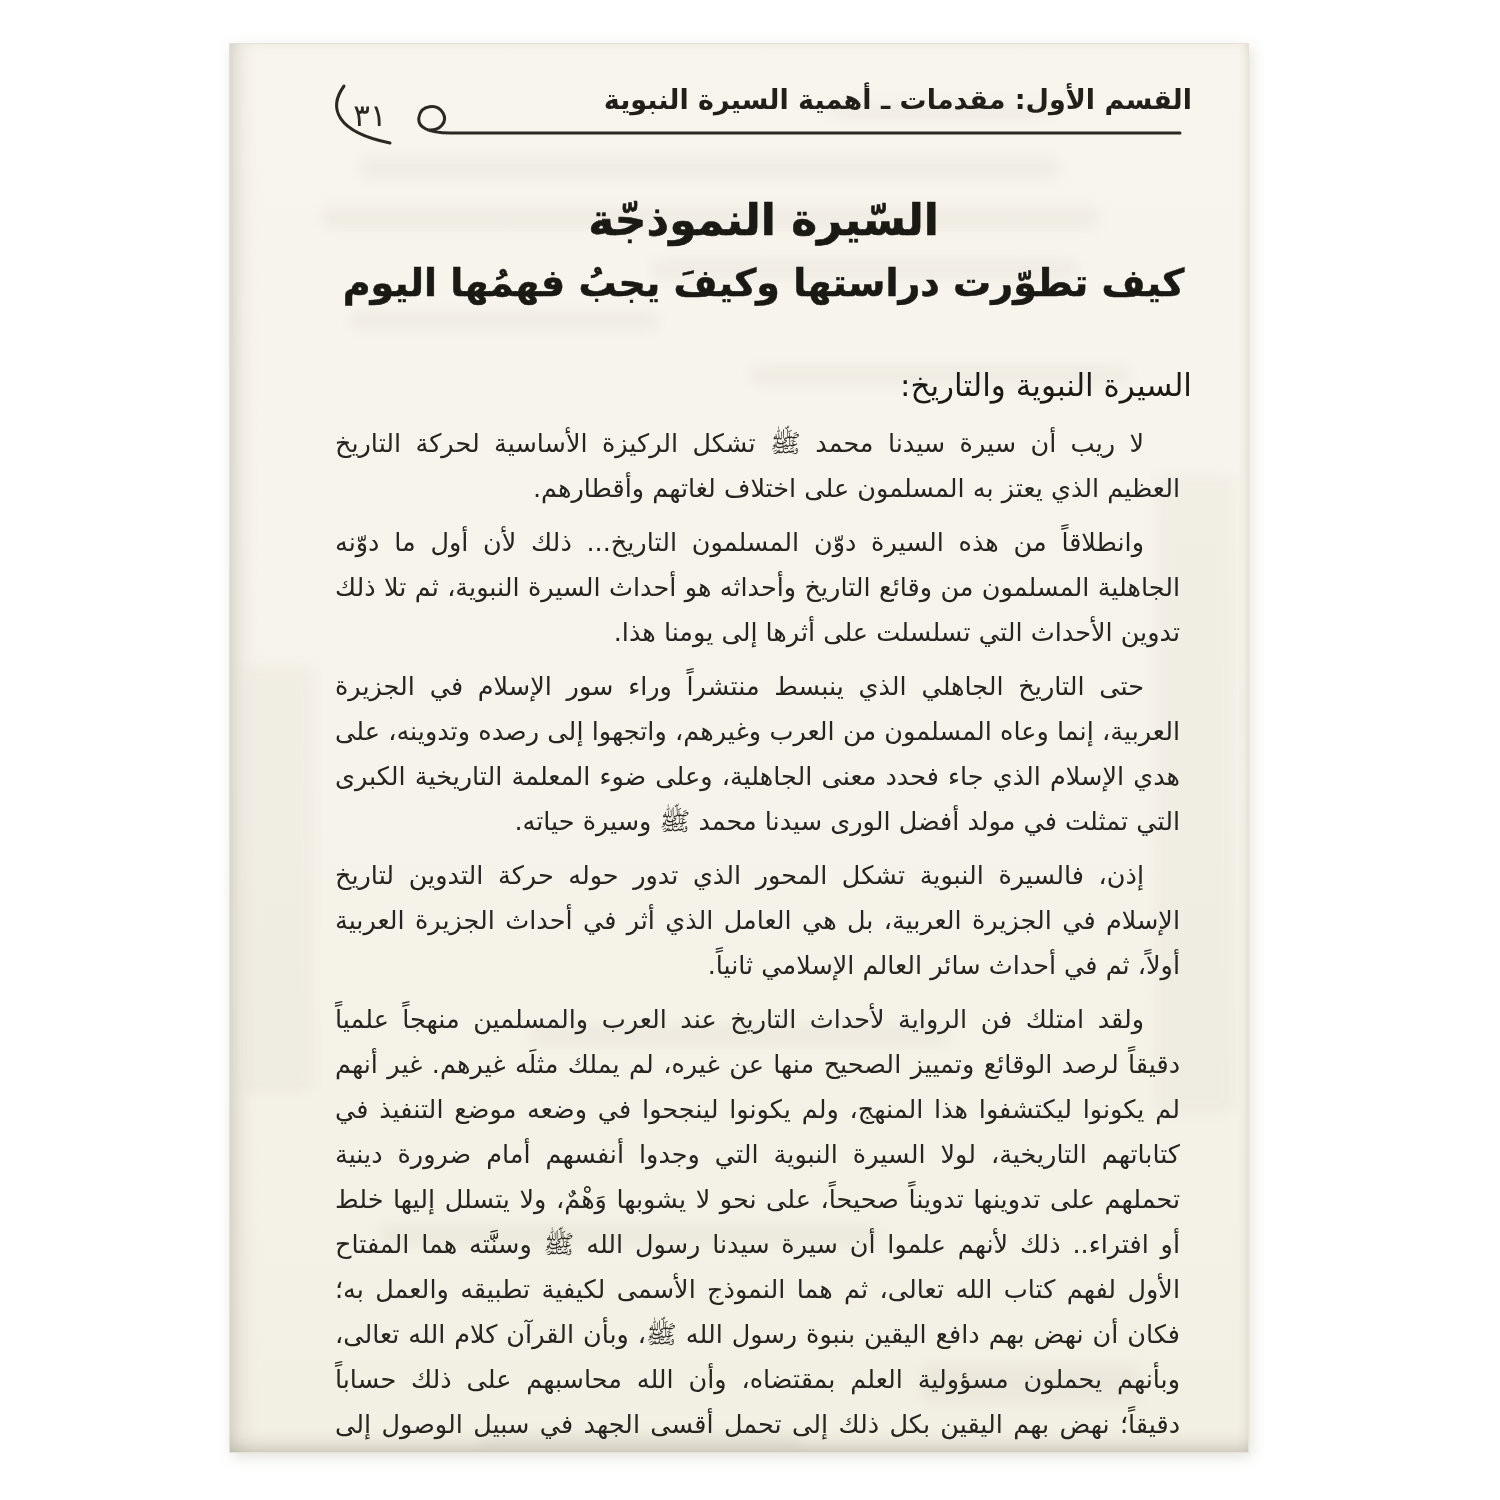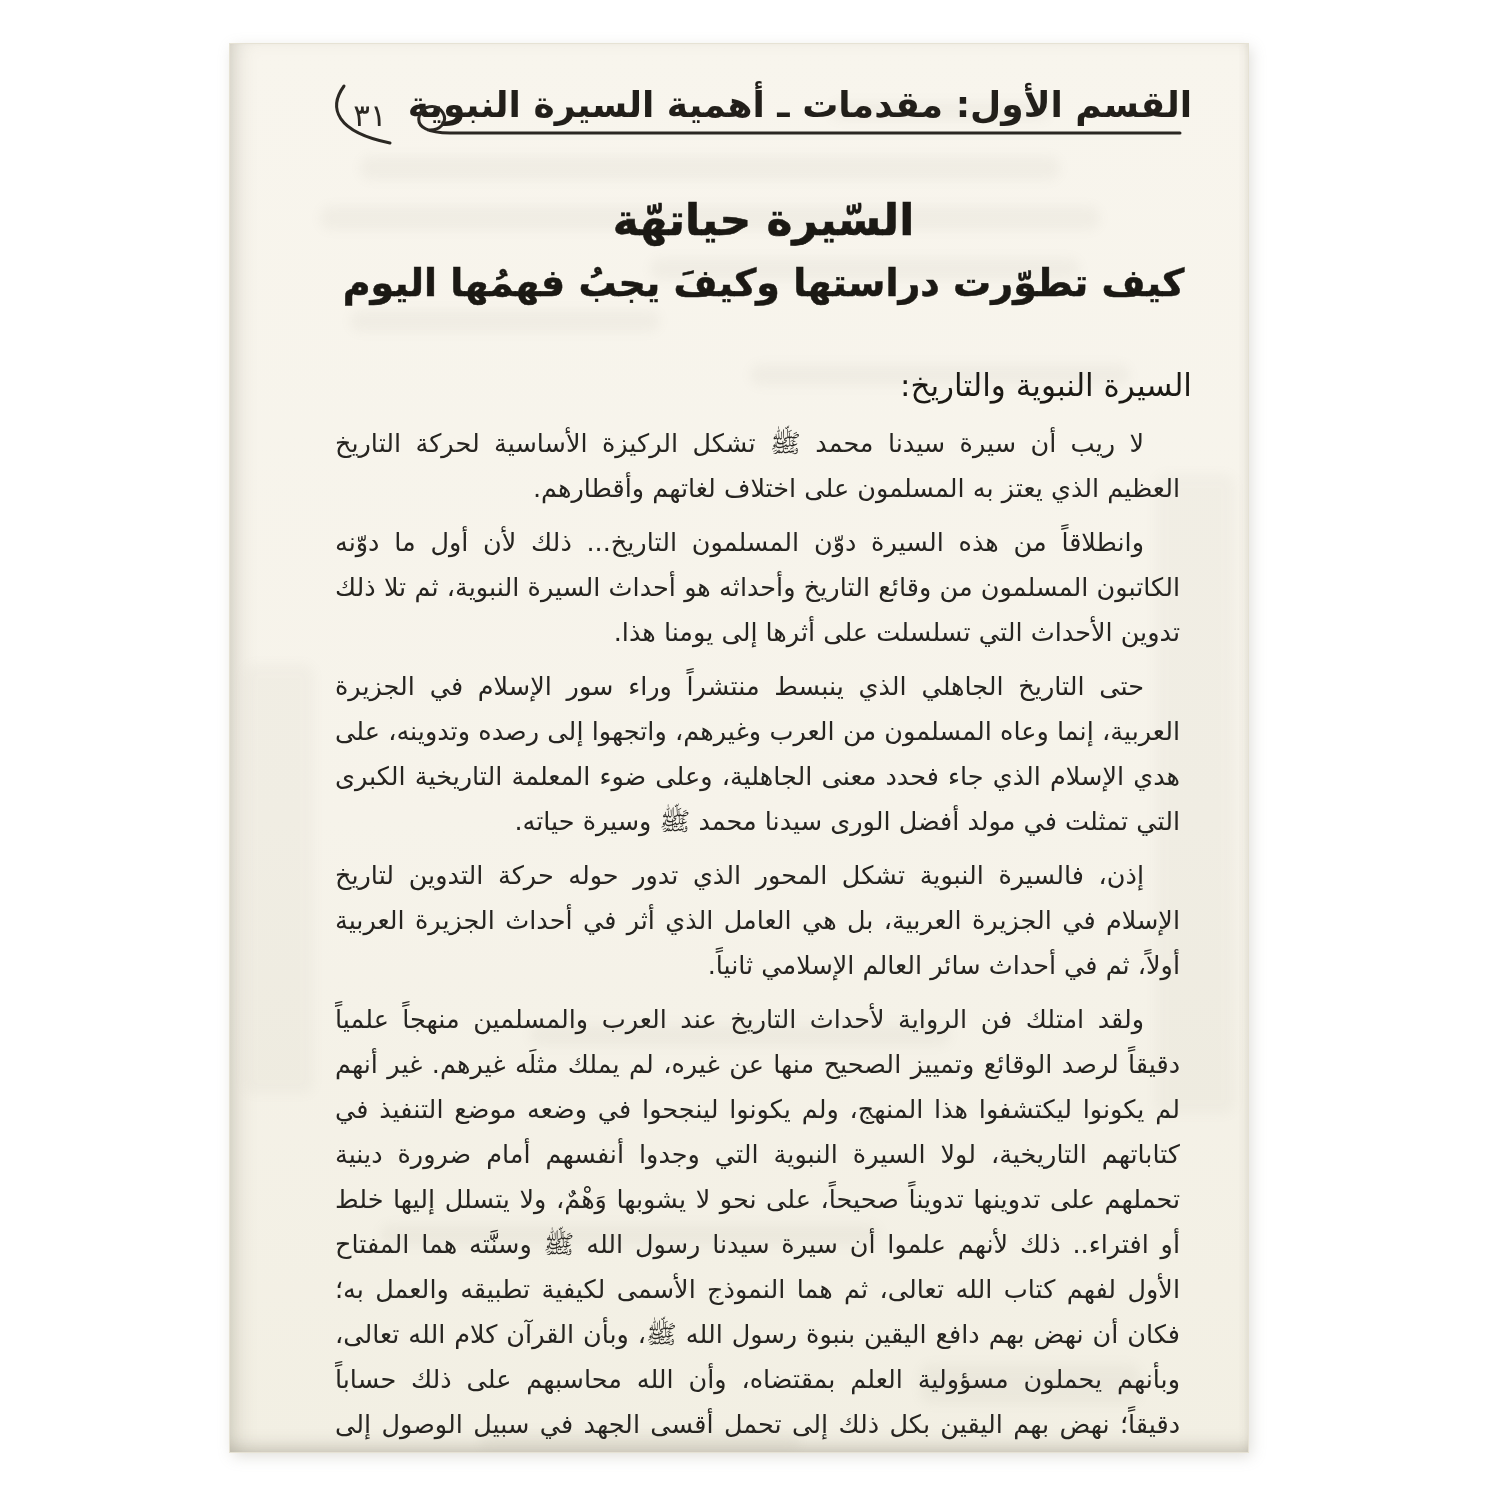--- a/index.html
+++ b/index.html
@@ -26,21 +26,21 @@
       inset 16px 0 22px -12px rgba(115,110,94,.28),
       inset 0 -14px 18px -10px rgba(115,110,94,.32),
       inset -7px 0 12px -9px rgba(115,110,94,.18);
     direction: rtl;
     overflow: hidden;
   }
   
   .running-head {
     position: absolute;
     top: 40px; right: 56px;
-    font-size: 36px; font-weight: bold;
+    font-size: 27px; font-weight: bold;
     color: #221f1a;
     letter-spacing: 0;
     white-space: nowrap;
   }
   .ornament {
     position: absolute;
     top: 36px; left: 98px;
     width: 864px; height: 68px;
     direction: ltr;
   }
@@ -122,24 +122,24 @@
 
     <div class="running-head">القسم الأول: مقدمات ـ أهمية السيرة النبوية</div>
 
     <svg class="ornament" viewBox="0 0 864 68" aria-hidden="false">
       <path d="M 16,6 C 0,28 8,52 62,63"></path>
       <path d="M 852,53 L 122,53 C 100,53 89,47 91,37 C 93,25 109,23 115,33 C 120,42 112,51 100,50"></path>
       <text x="42" y="46" text-anchor="middle">٣١</text>
     </svg>
 
     <div class="text-col">
-      <h1 class="main-title">السّيرة حياتهّة</h1>
+      <h1 class="main-title">السّيرة النموذجّة</h1>
       <h2 class="sub-title">كيف تطوّرت دراستها وكيفَ يجبُ فهمُها اليوم</h2>
       <h3 class="section-heading">السيرة النبوية والتاريخ:</h3>
       <p class="body-par">لا ريب أن سيرة سيدنا محمد ﷺ تشكل الركيزة الأساسية لحركة التاريخ العظيم الذي يعتز به المسلمون على اختلاف لغاتهم وأقطارهم.</p>
-      <p class="body-par">وانطلاقاً من هذه السيرة دوّن المسلمون التاريخ... ذلك لأن أول ما دوّنه الكاتبون المسلمون من وقائع التاريخ وأحداثه هو أحداث السيرة النبوية، ثم تلا ذلك تدوين الأحداث التي تسلسلت على أثرها إلى يومنا هذا.</p>
+      <p class="body-par">وانطلاقاً من هذه السيرة دوّن المسلمون التاريخ... ذلك لأن أول ما دوّنه الجاهلية المسلمون من وقائع التاريخ وأحداثه هو أحداث السيرة النبوية، ثم تلا ذلك تدوين الأحداث التي تسلسلت على أثرها إلى يومنا هذا.</p>
       <p class="body-par">حتى التاريخ الجاهلي الذي ينبسط منتشراً وراء سور الإسلام في الجزيرة العربية، إنما وعاه المسلمون من العرب وغيرهم، واتجهوا إلى رصده وتدوينه، على هدي الإسلام الذي جاء فحدد معنى الجاهلية، وعلى ضوء المعلمة التاريخية الكبرى التي تمثلت في مولد أفضل الورى سيدنا محمد ﷺ وسيرة حياته.</p>
       <p class="body-par">إذن، فالسيرة النبوية تشكل المحور الذي تدور حوله حركة التدوين لتاريخ الإسلام في الجزيرة العربية، بل هي العامل الذي أثر في أحداث الجزيرة العربية أولاً، ثم في أحداث سائر العالم الإسلامي ثانياً.</p>
       <p class="body-par">ولقد امتلك فن الرواية لأحداث التاريخ عند العرب والمسلمين منهجاً علمياً دقيقاً لرصد الوقائع وتمييز الصحيح منها عن غيره، لم يملك مثلَه غيرهم. غير أنهم لم يكونوا ليكتشفوا هذا المنهج، ولم يكونوا لينجحوا في وضعه موضع التنفيذ في كتاباتهم التاريخية، لولا السيرة النبوية التي وجدوا أنفسهم أمام ضرورة دينية تحملهم على تدوينها تدويناً صحيحاً، على نحو لا يشوبها وَهْمٌ، ولا يتسلل إليها خلط أو افتراء.. ذلك لأنهم علموا أن سيرة سيدنا رسول الله ﷺ وسنَّته هما المفتاح الأول لفهم كتاب الله تعالى، ثم هما النموذج الأسمى لكيفية تطبيقه والعمل به؛ فكان أن نهض بهم دافع اليقين بنبوة رسول الله ﷺ، وبأن القرآن كلام الله تعالى، وبأنهم يحملون مسؤولية العلم بمقتضاه، وأن الله محاسبهم على ذلك حساباً دقيقاً؛ نهض بهم اليقين بكل ذلك إلى تحمل أقسى الجهد في سبيل الوصول إلى منهج علمي تحصن فيه حقائق السيرة والسنة النبوية المطهرة.</p>
     </div>
 
   </div>
 </div>
 
 </body></html>

